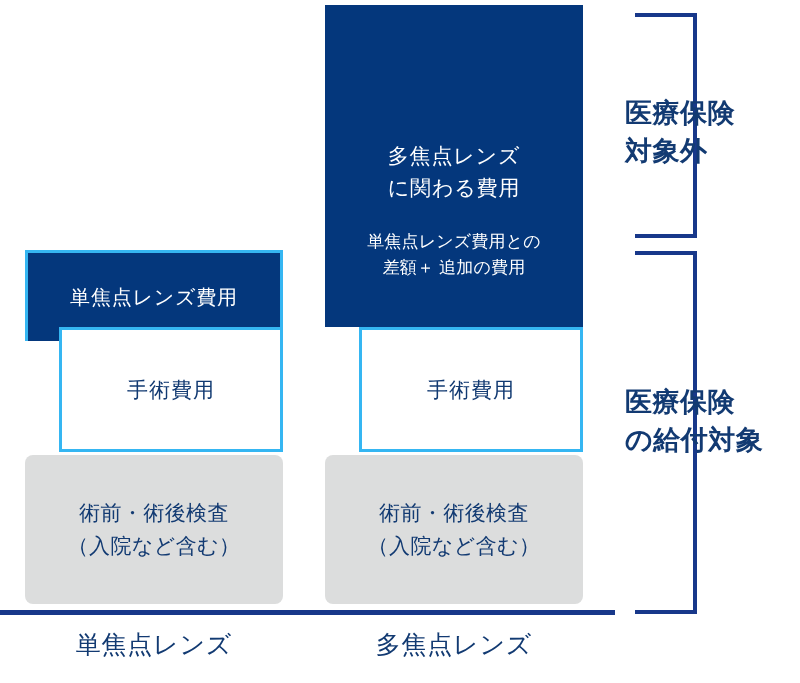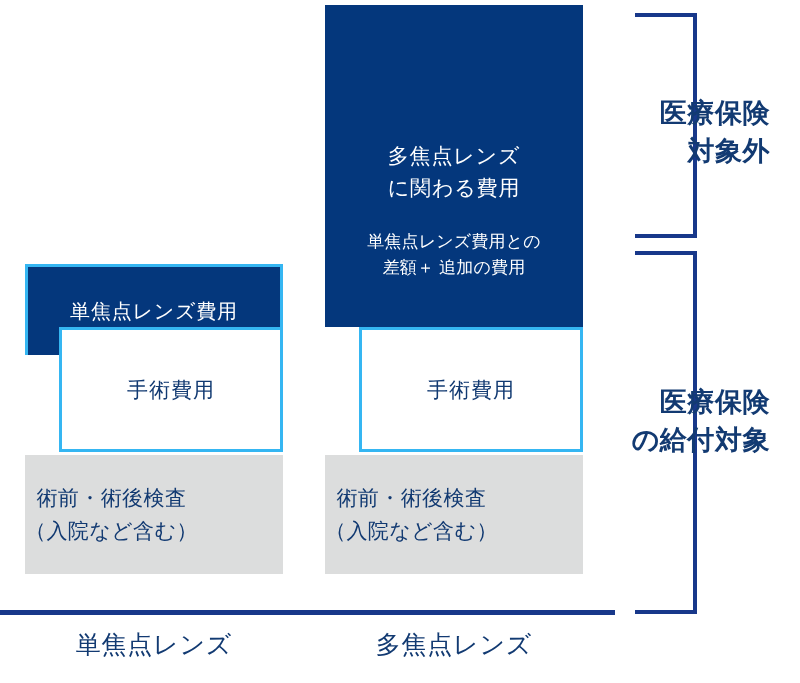--- a/index.html
+++ b/index.html
@@ -36,21 +36,21 @@
     background: #04377c;
     box-sizing: border-box;
     display: flex;
     flex-direction: column;
     align-items: center;
     justify-content: center;
     color: #ffffff;
     text-align: center;
   }
   .col-single .block-lens {
-    top: 264px;
+    top: 250px;
     height: 91px;
     border: 3px solid #35b6f2;
     border-bottom: none;
   }
   .col-multi .block-lens {
     top: 5px;
     height: 322px;
   }
 
   .lens-title {
@@ -91,25 +91,27 @@
     letter-spacing: 0.05em;
     color: #123a72;
   }
 
   
   .block-exam {
     position: absolute;
     left: 0;
     right: 0;
     top: 455px;
-    height: 119px;
+    height: 149px;
     background: #dcdddd;
     display: flex;
     align-items: center;
+    justify-content: center;
     text-align: center;
+    border-radius: 8px;
   }
   .block-exam .txt {
     font-size: 21px;
     line-height: 1.55;
     letter-spacing: 0.02em;
     color: #123a72;
     white-space: pre-line;
   }
 
   
@@ -159,23 +161,23 @@
   .bracket-upper { top: 13px; height: 225px; }
   .bracket-upper .hline-top { top: 0; }
   .bracket-upper .hline-bottom { bottom: 0; }
 
   .bracket-lower { top: 251px; height: 363px; }
   .bracket-lower .hline-top { top: 0; }
   .bracket-lower .hline-bottom { bottom: 0; }
 
   .bracket-label {
     position: absolute;
-    left: 595px;
+    left: 625px;
     width: 175px;
-    text-align: right;
+    text-align: left;
     font-size: 27px;
     font-weight: bold;
     line-height: 1.42;
     letter-spacing: 0.02em;
     color: #123a72;
     white-space: pre-line;
   }
   .label-outside { top: 94px; }
   .label-covered { top: 383px; }
 </style>

